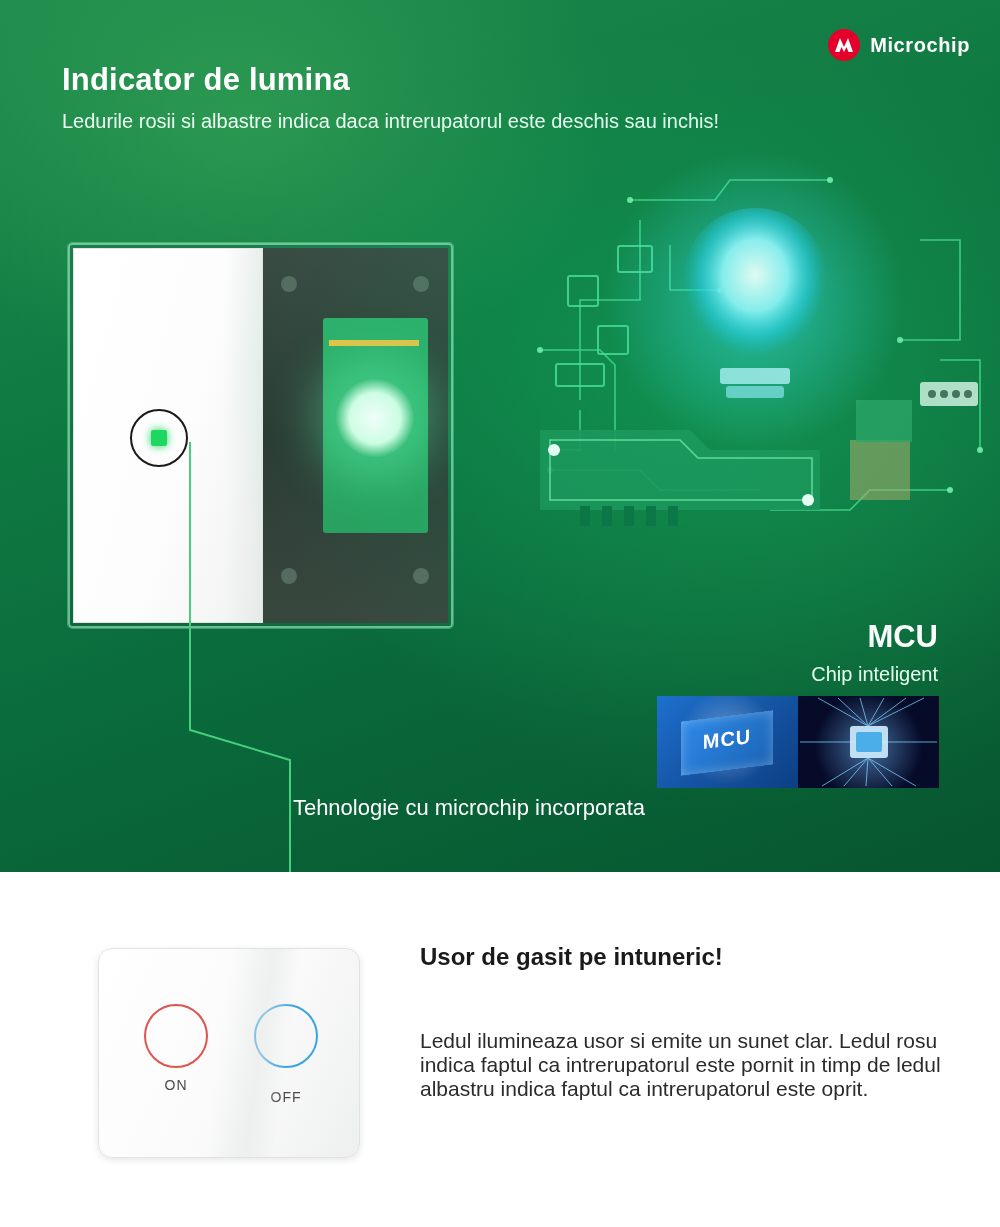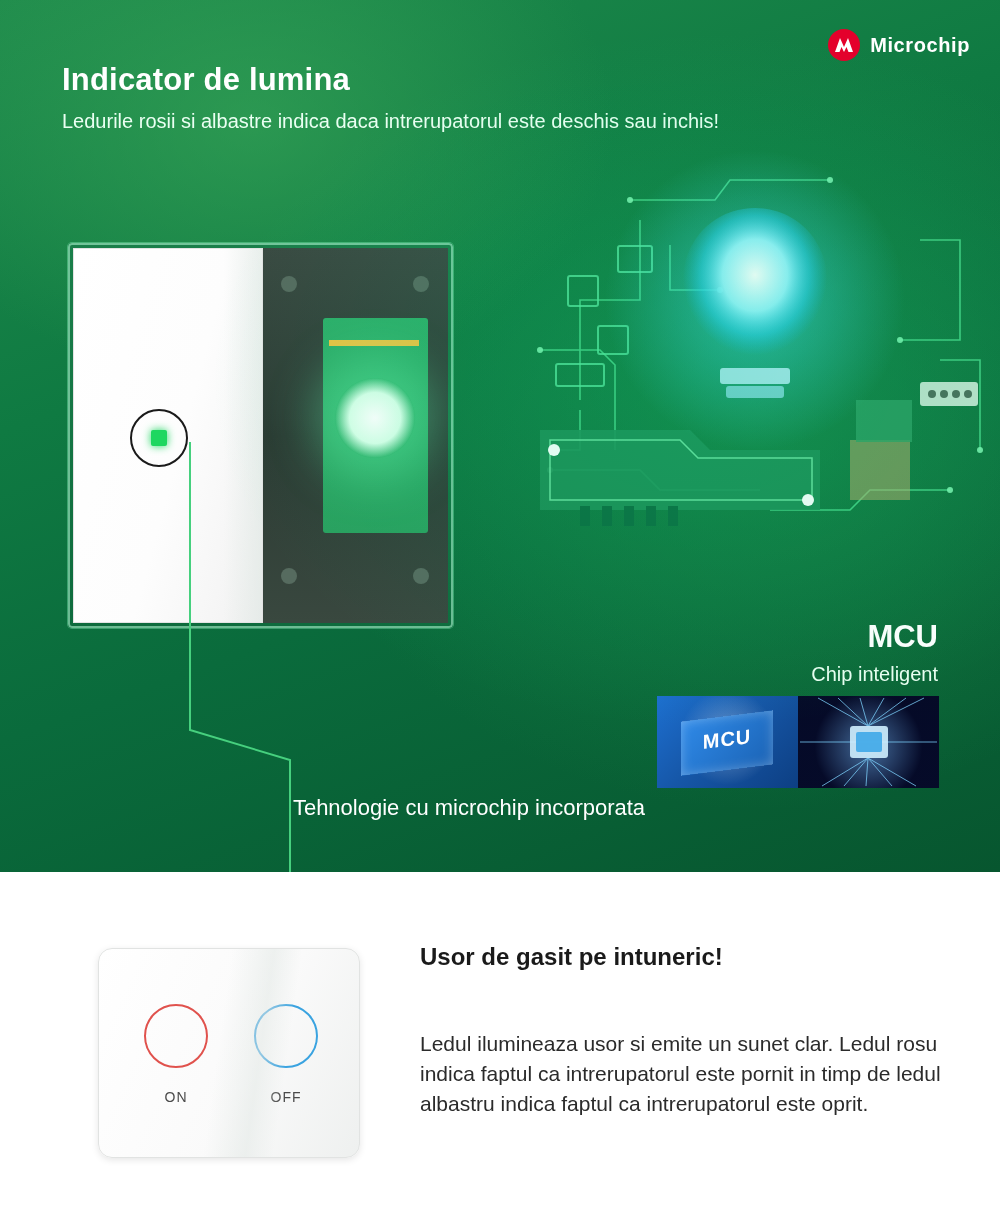--- a/index.html
+++ b/index.html
@@ -151,21 +151,21 @@
   
   .bottom-panel{
     position:absolute; left:0; top:872px; width:1000px; height:355px; background:#ffffff;
   }
   .h2{
     position:absolute; left:420px; top:943px;
     color:#1a1a1a; font-size:24px; font-weight:bold;
   }
   .body2{
     position:absolute; left:420px; top:1029px; width:560px;
-    color:#2b2b2b; font-size:21px; line-height:30px;
+    color:#2b2b2b; font-size:21px; line-height:24px;
   }
   .panel-photo{
     position:absolute; left:98px; top:948px; width:262px; height:210px;
     background:linear-gradient(115deg,#ffffff 0%, #fafafa 58%, #eef0ef 100%);
     border:1px solid #e1e3e2; border-radius:14px;
     box-shadow:0 2px 7px rgba(0,0,0,0.10);
     overflow:hidden;
   }
   .panel-photo:after{
     content:""; position:absolute; left:118px; top:-20px; width:70px; height:260px;
@@ -174,21 +174,21 @@
   }
   .ring-on{
     position:absolute; left:45px; top:55px; width:64px; height:64px;
     border:2px solid #e0524d; border-radius:50%;
   }
   .ring-off{
     position:absolute; left:155px; top:55px; width:64px; height:64px;
     border:2px solid #3aa3e0; border-radius:50%;
   }
   .lbl-on{
-    position:absolute; left:45px; top:140px; width:64px; text-align:center;
+    position:absolute; left:45px; top:128px; width:64px; text-align:center;
     color:#4a4a4a; font-size:14px; letter-spacing:1px;
   }
   .lbl-off{
     position:absolute; left:155px; top:140px; width:64px; text-align:center;
     color:#4a4a4a; font-size:14px; letter-spacing:1px;
   }
 </style>
 </head>
 <body>
 

